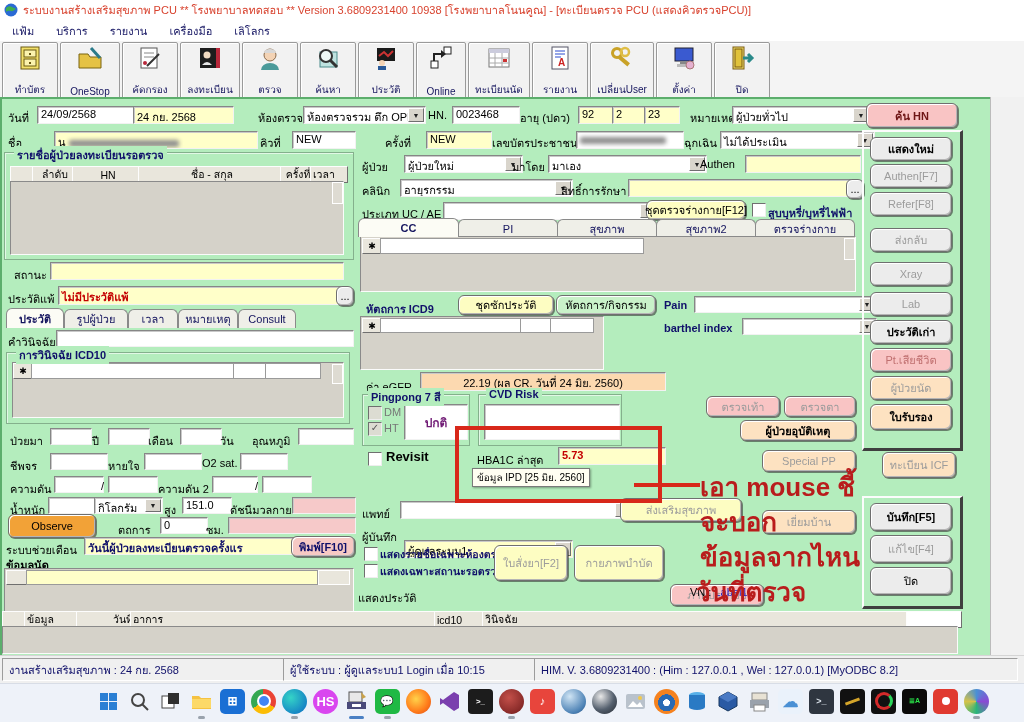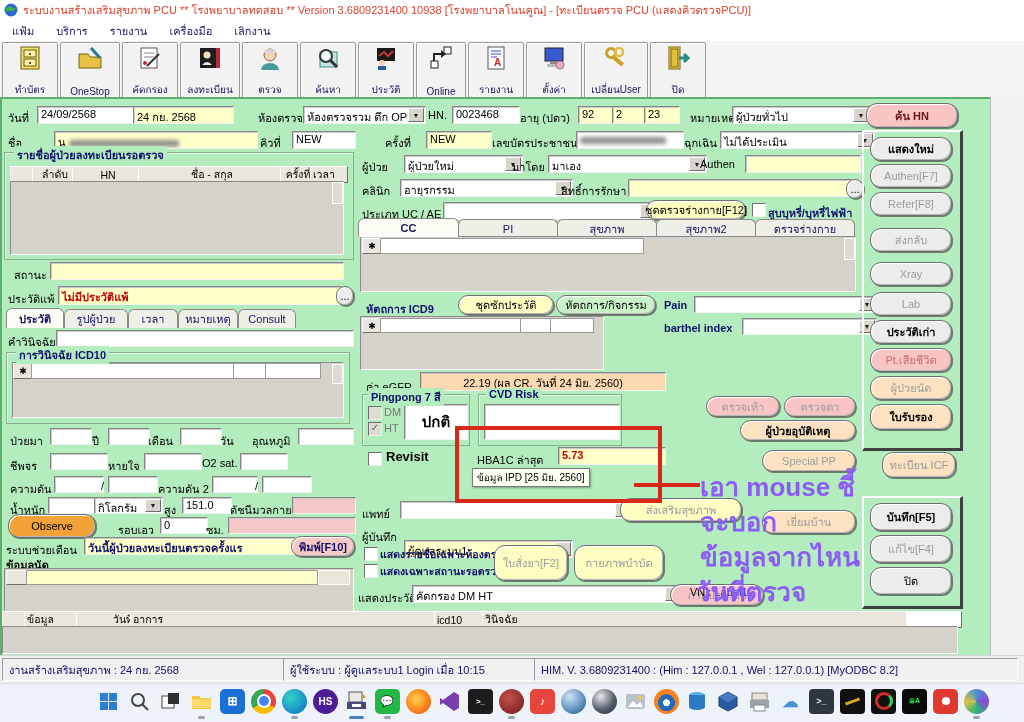--- a/index.html
+++ b/index.html
@@ -14,21 +14,21 @@
   .yel{background:#ffffc9}
   .pnk{background:#f6c9c9}
   .org{background:#fcd9b0}
   
   .dd{padding-right:16px}
   .dd .da{position:absolute;right:1px;top:1px;bottom:1px;width:14px;background:#d9d5cc;
        border:1px solid;border-color:#fff #6f6f6f #6f6f6f #fff;font-size:7px;color:#222;
        display:flex;align-items:center;justify-content:center}
   
   .btn{position:absolute;display:flex;align-items:center;justify-content:center;background:#ececec;
-       border:1px solid #6f6f6f;border-radius:11px;font-size:11px;white-space:nowrap;
+       border:1px solid #6f6f6f;border-radius:6px;font-size:11px;white-space:nowrap;
        box-shadow:inset 1px 1px 0 #fff,inset -1px -1px 0 #b5b5b5,1px 1px 0 rgba(40,40,40,.55)}
   .dis{color:#9c9c9c}
   .pinkb{background:#f9c4c4}
   .peach{background:#fde2c1}
   .yelb{background:#fdfdc2}
   .greenb{background:#c9f2c9}
   .orangeb{background:#f2a237}
   
   .grid{position:absolute;background:#d5d2c9;border:1px solid;border-color:#8a8a8a #fbfbfb #fbfbfb #8a8a8a}
   .gh{position:absolute;background:#e9e6dc;border:1px solid;border-color:#fdfdfd #6f6f6f #6f6f6f #fdfdfd;
@@ -46,21 +46,21 @@
   .grp{position:absolute;border:1px solid #84b08c;box-shadow:inset 1px 1px 0 rgba(255,255,255,.6)}
   .grp-t{position:absolute;font-weight:bold;color:#10106a;background:#b4edbd;padding:0 3px;
          font-size:11px;white-space:nowrap;z-index:3}
   
   .cb{position:absolute;width:12px;height:12px;background:#fff;border:1px solid;
       border-color:#6f6f6f #eee #eee #6f6f6f;font-size:10px;line-height:10px;text-align:center;color:#555}
   .cb.gray{background:#dcdcd2}
   
   .redrect{position:absolute;border:4px solid #d8281a;z-index:50}
   .redline{position:absolute;background:#d8281a;z-index:50}
-  .redtext{position:absolute;color:#8b5cf6;font-weight:bold;font-size:26px;white-space:nowrap;z-index:51}
+  .redtext{position:absolute;color:#b91c1c;font-weight:bold;font-size:26px;white-space:nowrap;z-index:51}
   .tip{position:absolute;background:#fffef2;border:1px solid #7a7a7a;font-size:10px;padding:1px 4px;
        white-space:nowrap;box-shadow:1px 1px 2px rgba(0,0,0,.35);z-index:40}
   .blur{display:inline-block;height:7px;border-radius:2px;background:#8f8f8f;filter:blur(2px);vertical-align:middle}
   
   .titlebar{position:absolute;left:0;top:0;width:1024px;height:20px;background:#fff;display:flex;
             align-items:center;gap:5px;padding-left:4px;color:#d8422e;font-size:11px;white-space:nowrap}
   .menubar{position:absolute;left:0;top:20px;width:1024px;height:21px;background:#fff;display:flex;
            gap:22px;align-items:center;padding-left:12px;color:#20206a;border-bottom:1px solid #e6e6e6}
   .toolbar{position:absolute;left:0;top:41px;width:1024px;height:56px;background:#f4f4f4;display:flex;
            gap:2px;padding:1px 0 0 2px;border-bottom:1px solid #c9c9c9}
@@ -95,21 +95,21 @@
       <path d="M2,5 Q5,2 8,4 T12,5 Q10,9 7,8 T2,9 Z" fill="#3fae4e"></path>
     </svg>
     <span>ระบบงานสร้างเสริมสุขภาพ PCU   ** โรงพยาบาลทดสอบ **  Version 3.6809231400   10938 [โรงพยาบาลโนนคูณ] - [ทะเบียนตรวจ PCU (แสดงคิวตรวจPCU)]</span>
   </div>
 
   <div class="menubar">
     <span>แฟ้ม</span>
     <span>บริการ</span>
     <span>รายงาน</span>
     <span>เครื่องมือ</span>
-    <span>เลิกงาน</span>
+    <span>เลิโลกร</span>
   </div>
 
   <div class="toolbar">
     <div class="tbtn">
       <svg width="26" height="26" viewBox="0 0 26 26">
         <rect x="4" y="2" width="18" height="22" fill="#f2e06a" stroke="#6b5a12"></rect>
         <rect x="7" y="5" width="12" height="7" fill="#fbf3ad" stroke="#6b5a12"></rect>
         <rect x="7" y="14" width="12" height="7" fill="#fbf3ad" stroke="#6b5a12"></rect>
         <rect x="12" y="8" width="2" height="2" fill="#6b5a12"></rect>
           <rect x="12" y="17" width="2" height="2" fill="#6b5a12"></rect>
@@ -169,46 +169,58 @@
     </div>
     <div class="tbtn" style="width:48px">
       <svg width="26" height="26" viewBox="0 0 26 26">
         <rect x="3" y="16" width="7" height="7" fill="#fff" stroke="#222"></rect>
         <rect x="16" y="2" width="7" height="7" fill="#fff" stroke="#222"></rect>
         <path d="M6,16 V9 H14" stroke="#222" stroke-width="2" fill="none"></path>
         <path d="M13,5 l5,4 l-5,4 Z" fill="#222"></path>
       </svg>
         <span class="tl">Online</span>
     </div>
+    <div class="tbtn" style="width:60px">
+      <svg width="26" height="26" viewBox="0 0 26 26">
+        <rect x="3" y="4" width="20" height="18" fill="#fff" stroke="#777"></rect>
+        <rect x="3" y="4" width="20" height="4" fill="#ccccdd"></rect>
+        <line x1="3" y1="13" x2="23" y2="13" stroke="#aaa"></line>
+          <line x1="3" y1="18" x2="23" y2="18" stroke="#aaa"></line>
+        <line x1="9" y1="8" x2="9" y2="22" stroke="#aaa"></line>
+          <line x1="16" y1="8" x2="16" y2="22" stroke="#aaa"></line>
+        <rect x="17" y="14" width="4" height="3" fill="#cc3333"></rect>
+      </svg>
+        <span class="tl">ทะเบียนนัด</span>
+    </div>
     <div class="tbtn">
       <svg width="26" height="26" viewBox="0 0 26 26">
         <rect x="5" y="2" width="16" height="22" fill="#fff" stroke="#556"></rect>
         <line x1="8" y1="6" x2="18" y2="6" stroke="#2a4ad0"></line>
           <line x1="8" y1="9" x2="18" y2="9" stroke="#2a4ad0"></line>
         <line x1="8" y1="12" x2="14" y2="12" stroke="#2a4ad0"></line>
         <text x="11" y="21" fill="#c22" font-size="10" font-weight="bold" font-family="Liberation Sans, sans-serif">A</text>
       </svg>
         <span class="tl">รายงาน</span>
     </div>
+    <div class="tbtn" style="width:62px">
+      <svg width="26" height="26" viewBox="0 0 26 26">
+        <circle cx="8" cy="8" r="4.5" fill="none" stroke="#c9a227" stroke-width="3"></circle>
+        <rect x="11" y="10" width="13" height="4" fill="#c9a227" transform="rotate(40 11 10)"></rect>
+        <circle cx="16" cy="7" r="4" fill="none" stroke="#e0be45" stroke-width="2.5"></circle>
+      </svg>
+        <span class="tl">เปลี่ยนUser</span>
+    </div>
     <div class="tbtn">
       <svg width="26" height="26" viewBox="0 0 26 26">
         <rect x="4" y="3" width="18" height="13" fill="#3a5ad0" stroke="#223"></rect>
         <rect x="9" y="16" width="8" height="3" fill="#888"></rect>
         <rect x="6" y="19" width="14" height="3" fill="#bbb"></rect>
         <circle cx="19" cy="20" r="4" fill="#e5b0d0" stroke="#a77"></circle>
       </svg>
         <span class="tl">ตั้งค่า</span>
-    </div>
-    <div class="tbtn" style="width:62px">
-      <svg width="26" height="26" viewBox="0 0 26 26">
-        <circle cx="8" cy="8" r="4.5" fill="none" stroke="#c9a227" stroke-width="3"></circle>
-        <rect x="11" y="10" width="13" height="4" fill="#c9a227" transform="rotate(40 11 10)"></rect>
-        <circle cx="16" cy="7" r="4" fill="none" stroke="#e0be45" stroke-width="2.5"></circle>
-      </svg>
-        <span class="tl">เปลี่ยนUser</span>
     </div>
     <div class="tbtn">
       <svg width="26" height="26" viewBox="0 0 26 26">
         <rect x="4" y="2" width="11" height="22" fill="#f2e06a" stroke="#7a5a12"></rect>
         <rect x="6" y="4" width="7" height="18" fill="#e0c23a" stroke="#7a5a12"></rect>
         <path d="M14,13 h8 M19,9 l4,4 l-4,4" stroke="#2a8a8a" stroke-width="3" fill="none"></path>
       </svg>
         <span class="tl">ปิด</span>
     </div>
   </div>
@@ -325,21 +337,21 @@
 
   <span class="lbl" style="left:10px;top:501px">น้ำหนัก</span>
   <div class="fld" style="left:48px;top:497px;width:42px;height:13px"></div>
   <div class="fld dd" style="left:94px;top:497px;width:48px;height:13px"><span>กิโลกรัม</span><span class="da">▼</span></div>
   <span class="lbl" style="left:164px;top:501px">สูง</span>
   <div class="fld" style="left:182px;top:497px;width:42px;height:13px">151.0</div>
   <span class="lbl" style="left:230px;top:501px">ดัชนีมวลกาย</span>
   <div class="fld pnk" style="left:292px;top:497px;width:56px;height:13px"></div>
 
   <div class="btn orangeb" style="left:8px;top:514px;width:86px;height:22px">Observe</div>
-  <span class="lbl" style="left:118px;top:521px">รอบเอว</span>
+  <span class="lbl" style="left:118px;top:521px">ตถการ</span>
   <div class="fld" style="left:160px;top:517px;width:40px;height:13px">0</div>
   <span class="lbl" style="left:206px;top:521px">ซม.</span>
   <div class="fld pnk" style="left:228px;top:517px;width:120px;height:13px"></div>
 
   <span class="lbl" style="left:6px;top:541px">ระบบช่วยเตือน</span>
   <div class="fld yel" style="left:84px;top:537px;width:204px;height:14px;font-weight:bold;color:#10106a">วันนี้ผู้ป่วยลงทะเบียนตรวจครั้งแร</div>
   <div class="btn" style="left:291px;top:536px;width:62px;height:19px;background:#f6c9c4;font-weight:bold;color:#10106a">พิมพ์[F10]</div>
 
   <span class="lbl" style="left:6px;top:556px;font-weight:bold">ข้อมูลนัด</span>
   <div class="grid" style="left:4px;top:568px;width:348px;height:42px"></div>
@@ -377,21 +389,21 @@
 
   <span class="lbl" style="left:366px;top:378px">ค่า eGFR.</span>
   <div class="fld org" style="left:420px;top:372px;width:238px;height:15px;text-align:center;justify-content:center;display: flex;">22.19  (ผล CR. วันที่ 24 มิย. 2560)</div>
 
   <div class="grp" style="left:362px;top:394px;width:106px;height:50px"></div>
   <span class="grp-t" style="left:368px;top:388px">Pingpong 7 สี</span>
   <span class="cb gray" style="left:368px;top:406px"></span>
   <span class="lbl" style="left:384px;top:406px;color:#777">DM</span>
   <span class="cb gray" style="left:368px;top:422px">✓</span>
   <span class="lbl" style="left:384px;top:422px;color:#777">HT</span>
-  <div class="fld" style="left:404px;top:404px;width:56px;height:32px;display:flex;align-items:center;justify-content:center;font-size:15px;font-weight:bold;color:#000000">ปกติ</div>
+  <div class="fld" style="left:404px;top:404px;width:56px;height:32px;display:flex;align-items:center;justify-content:center;font-size:12px;font-weight:bold;color:#701a75">ปกติ</div>
 
   <div class="grp" style="left:478px;top:394px;width:142px;height:50px"></div>
   <span class="grp-t" style="left:486px;top:388px">CVD Risk</span>
   <div class="fld" style="left:484px;top:404px;width:128px;height:32px"></div>
 
   <div class="btn pinkb dis" style="left:706px;top:396px;width:72px;height:19px">ตรวจเท้า</div>
   <div class="btn pinkb dis" style="left:784px;top:396px;width:70px;height:19px">ตรวจตา</div>
   <div class="btn peach" style="left:740px;top:420px;width:114px;height:19px;font-weight:bold">ผู้ป่วยอุบัติเหตุ</div>
 
   <span class="cb" style="left:368px;top:452px"></span>
@@ -411,21 +423,20 @@
   <div class="fld dd yel" style="left:404px;top:540px;width:148px;height:14px"><span>ผู้ดูแลระบบ1</span><span class="da">▼</span></div>
 
   <span class="cb" style="left:364px;top:547px"></span>
   <span class="lbl blbl" style="left:380px;top:546px;font-size:10.5px">แสดงรายชื่อเฉพาะห้องตรวจนี้</span>
   <span class="cb" style="left:364px;top:564px"></span>
   <span class="lbl blbl" style="left:380px;top:563px;font-size:10.5px">แสดงเฉพาะสถานะรอตรวจ</span>
   <div class="btn yelb dis" style="left:494px;top:545px;width:72px;height:34px">ใบสั่งยา[F2]</div>
   <div class="btn yelb dis" style="left:574px;top:545px;width:88px;height:34px">กายภาพบำบัด</div>
 
   <span class="lbl" style="left:358px;top:589px">แสดงประวัติ</span>
-  <div class="fld dd" style="left:412px;top:585px;width:250px;height:14px"><span>คัดกรอง DM HT</span><span class="da">▼</span></div>
   <div class="btn pinkb dis" style="left:670px;top:584px;width:92px;height:20px">ภาพประกอบ</div>
   <span class="lbl" style="left:690px;top:586px;z-index:2"><span>VN :</span> <span style="color:#2222cc">Label1</span></span>
 
   <div class="gh" style="left:2px;top:611px;width:22px;height:15px"></div>
   <div class="gh" style="left:24px;top:611px;width:52px;height:15px">ข้อมูล</div>
   <div class="gh" style="left:76px;top:611px;width:54px;height:15px;justify-content:flex-end">วันที่</div>
   <div class="gh" style="left:130px;top:611px;width:304px;height:15px">อาการ</div>
   <div class="gh" style="left:434px;top:611px;width:48px;height:15px">icd10</div>
   <div class="gh" style="left:482px;top:611px;width:424px;height:15px">วินิจฉัย</div>
   <div class="gh" style="left:906px;top:611px;width:50px;height:15px;background:#fff"></div>
@@ -495,21 +506,21 @@
     <div class="tslot">
       <span class="ti" style="border-radius:50%;background:conic-gradient(#ea4335 0 33%,#fbbc05 33% 66%,#34a853 66% 100%);position:relative">
           <span style="width:10px;height:10px;border-radius:50%;background:#4285f4;border:2px solid #fff"></span>
         </span>
     </div>
     <div class="tslot">
       <span class="ti" style="border-radius:50%;background:radial-gradient(circle at 35% 35%,#35d4c7,#0a68c4)"></span>
       <span class="ind"></span>
     </div>
     <div class="tslot">
-      <span class="ti" style="border-radius:50%;background:#4c1d95;color:#fff;font-size:10px">HS</span>
+      <span class="ti" style="border-radius:50%;background:#d946ef;color:#fff;font-size:13px">HS</span>
     </div>
     <div class="tslot">
       <span class="activepill"></span>
       <svg class="ti" viewBox="0 0 25 25">
         <rect x="5" y="3" width="13" height="10" fill="#e8e8e8" stroke="#555"></rect>
         <rect x="3" y="13" width="19" height="7" fill="#4a4a7a"></rect>
         <rect x="8" y="15" width="9" height="3" fill="#fff"></rect>
         <path d="M17,3 l5,5 -4,2 Z" fill="#caa24a"></path>
       </svg>
         <span class="ind blue"></span>

